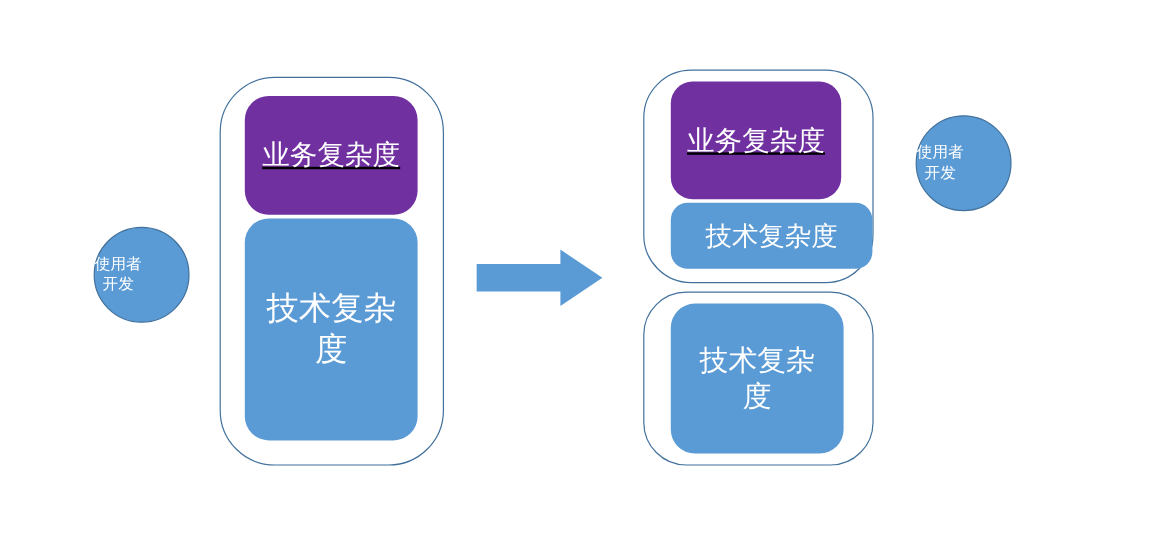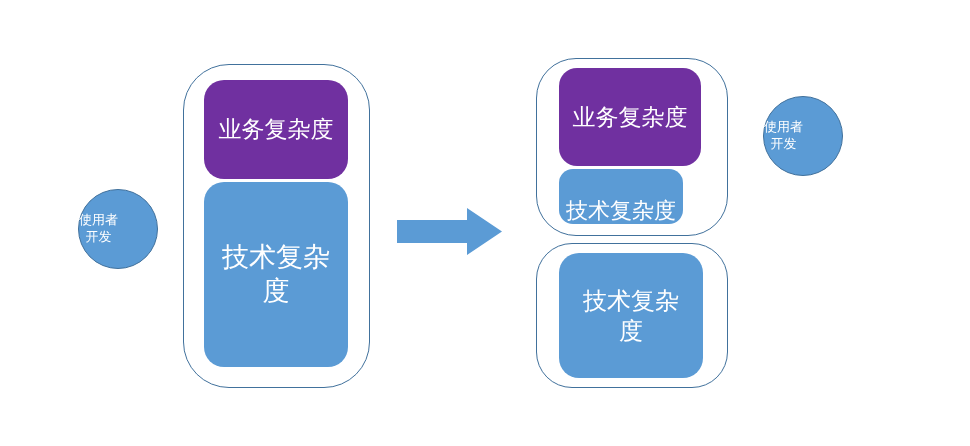--- a/index.html
+++ b/index.html
@@ -33,21 +33,21 @@
     align-items: center;
     justify-content: center;
     box-sizing: border-box;
   }
   .box .label {
     color: var(--text);
     text-align: center;
     white-space: pre-line;
     line-height: 1.25;
   }
-  .purple-box { background: var(--purple); }
+  .purple-box { background: var(--purple); text-decoration: underline; }
   .blue-box { background: var(--blue); }
   .circle {
     position: absolute;
     width: 80px;
     height: 80px;
     border-radius: 50%;
     background: var(--blue);
     border: 1.5px solid var(--outline);
     box-sizing: border-box;
     display: flex;
@@ -70,21 +70,21 @@
   .left-blue .label { font-size: 27px; }
   .left-circle { left: 78px; top: 189px; }
 
   
   .arrow { position: absolute; left: 397px; top: 208px; width: 105px; height: 47px; }
 
   
   .right-top-group { left: 536px; top: 58px; width: 192px; height: 178px; border-radius: 40px; }
   .rt-purple { left: 22px; top: 9px; width: 142px; height: 98px; border-radius: 18px; }
   .rt-purple .label { font-size: 23px; }
-  .rt-blue { left: 22px; top: 110px; width: 124px; height: 55px; border-radius: 14px; align-items: flex-end; }
+  .rt-blue { left: 22px; top: 110px; width: 168px; height: 55px; border-radius: 14px; }
   .rt-blue .label { font-size: 22px; }
   .right-top-circle { left: 763px; top: 96px; }
 
   
   .right-bottom-group { left: 536px; top: 243px; width: 192px; height: 145px; border-radius: 36px; }
   .rb-blue { left: 22px; top: 9px; width: 144px; height: 125px; border-radius: 20px; }
   .rb-blue .label { font-size: 24px; }
   .right-bottom-circle { left: 763px; top: 270px; }
 </style>
 </head>

